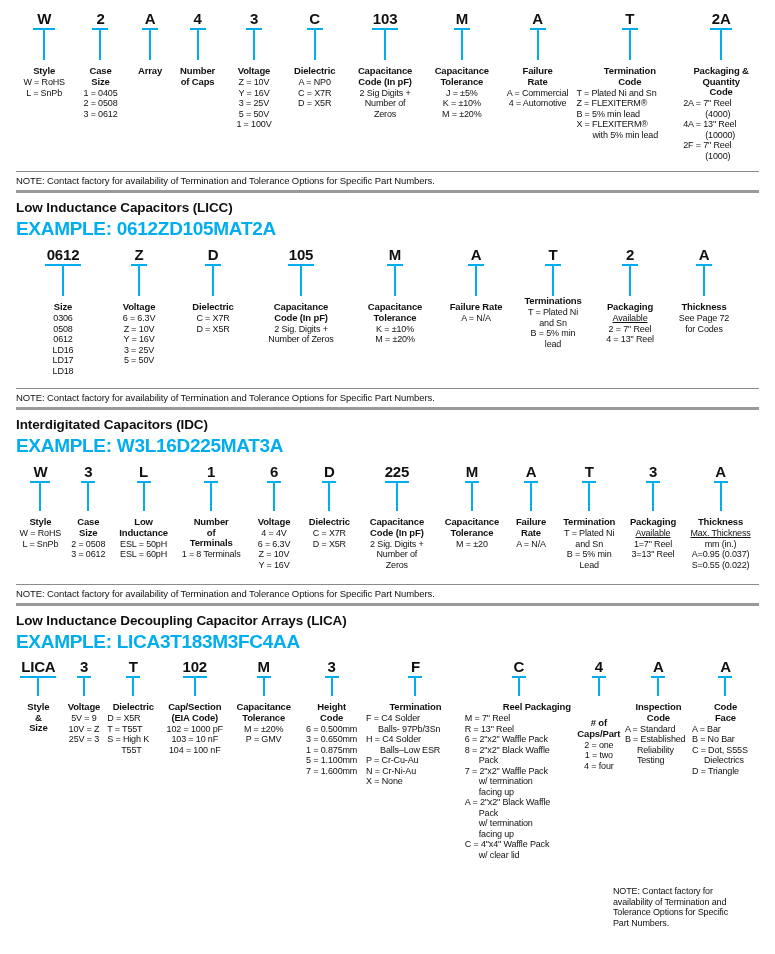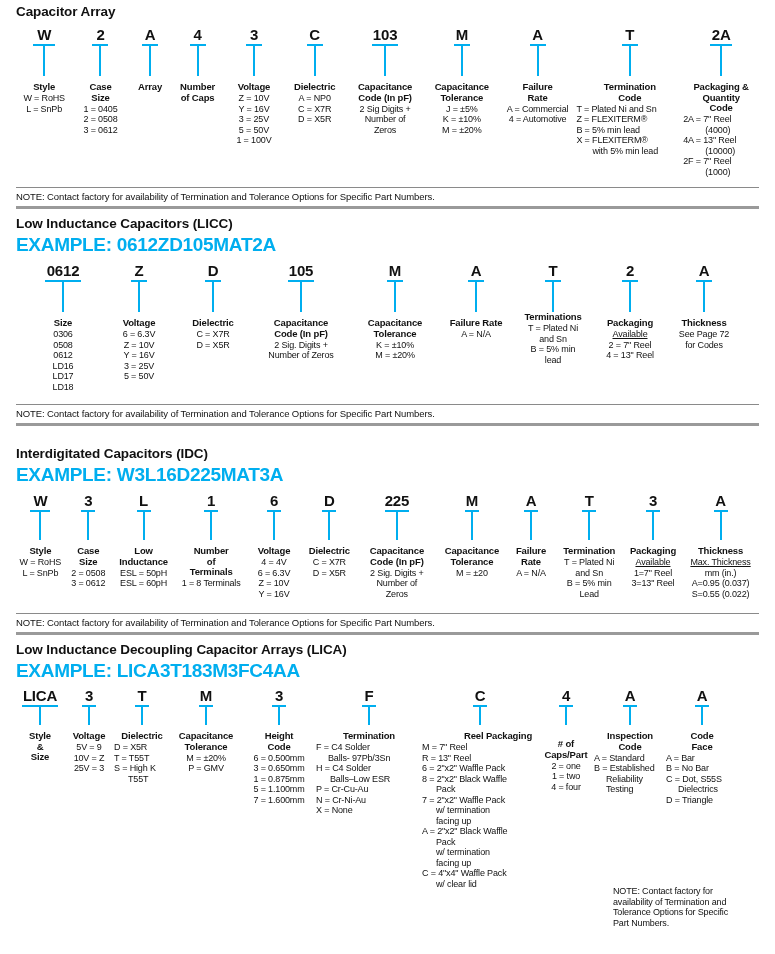--- a/index.html
+++ b/index.html
@@ -58,21 +58,20 @@
   .inline-note{
     font-size:9px;color:#111;line-height:10.5px;letter-spacing:-0.15px;
   }
 </style>
 </head>
 <body>
 
 <div class="page">
 
   <div class="section" style="padding-top:4px;">
-    <div class="sect-title">Capacitor Array</div>
 
     <div class="codes" style="margin-top:6px;">
       <div class="col" style="width:58px;">
         <div class="code-val">W</div>
         <div class="code-bar" style="width:22px;"></div>
           <div class="code-drop" style="height:30px;"></div>
         <div class="hdr" style="margin-top:6px;">Style</div>
         <div class="defs center">
             <div>W = RoHS</div>
             <div>L = SnPb</div>
@@ -305,21 +304,21 @@
             <div>for Codes</div>
           </div>
       </div>
     </div>
 
     <div class="rule-thin" style="margin-top:12px;"></div>
     <div class="note">NOTE: Contact factory for availability of Termination and Tolerance Options for Specific Part Numbers.</div>
   </div>
   <div class="rule-thick" style="margin:0 16px;width:743px;"></div>
 
-  <div class="section" style="padding-top:20px;">
+  <div class="section" style="padding-top:7px;">
     <div class="sect-title">Interdigitated Capacitors (IDC)</div>
     <div class="sect-example">EXAMPLE: W3L16D225MAT3A</div>
 
     <div class="codes" style="margin-top:6px;">
       <div class="col" style="width:52px;">
         <div class="code-val">W</div>
         <div class="code-bar" style="width:20px;"></div>
           <div class="code-drop" style="height:28px;"></div>
         <div class="hdr" style="margin-top:6px;">Style</div>
         <div class="defs center">
@@ -483,20 +482,32 @@
       <div class="col" style="width:56px;">
         <div class="code-val">T</div>
         <div class="code-bar" style="width:14px;"></div>
           <div class="code-drop" style="height:18px;"></div>
         <div class="hdr" style="margin-top:6px;">Dielectric</div>
         <div class="defs left">
             <div>D = X5R</div>
             <div>T = T55T</div>
             <div>S = High K</div>
             <div style="padding-left:14px;">T55T</div>
+          </div>
+      </div>
+      <div class="col" style="width:76px;">
+        <div class="code-val">102</div>
+        <div class="code-bar" style="width:24px;"></div>
+          <div class="code-drop" style="height:18px;"></div>
+        <div class="hdr" style="margin-top:6px;">Cap/Section
+(EIA Code)</div>
+        <div class="defs center">
+            <div>102 = 1000 pF</div>
+            <div>103 = 10 nF</div>
+            <div>104 = 100 nF</div>
           </div>
       </div>
       <div class="col" style="width:72px;">
         <div class="code-val">M</div>
         <div class="code-bar" style="width:14px;"></div>
           <div class="code-drop" style="height:18px;"></div>
         <div class="hdr" style="margin-top:6px;">Capacitance
 Tolerance</div>
         <div class="defs center">
             <div>M = ±20%</div>
@@ -551,21 +562,21 @@
             <div style="padding-left:14px;">w/ termination</div>
             <div style="padding-left:14px;">facing up</div>
             <div>C = 4"x4" Waffle Pack</div>
             <div style="padding-left:14px;">w/ clear lid</div>
           </div>
       </div>
       <div class="col" style="width:56px;">
         <div class="code-val">4</div>
         <div class="code-bar" style="width:14px;"></div>
           <div class="code-drop" style="height:18px;"></div>
-        <div class="hdr" style="margin-top:14px;"># of
+        <div class="hdr" style="margin-top:22px;"># of
 Caps/Part</div>
         <div class="defs center">
             <div>2 = one</div>
             <div>1 = two</div>
             <div>4 = four</div>
           </div>
       </div>
       <div class="col" style="width:72px;">
         <div class="code-val">A</div>
         <div class="code-bar" style="width:14px;"></div>

